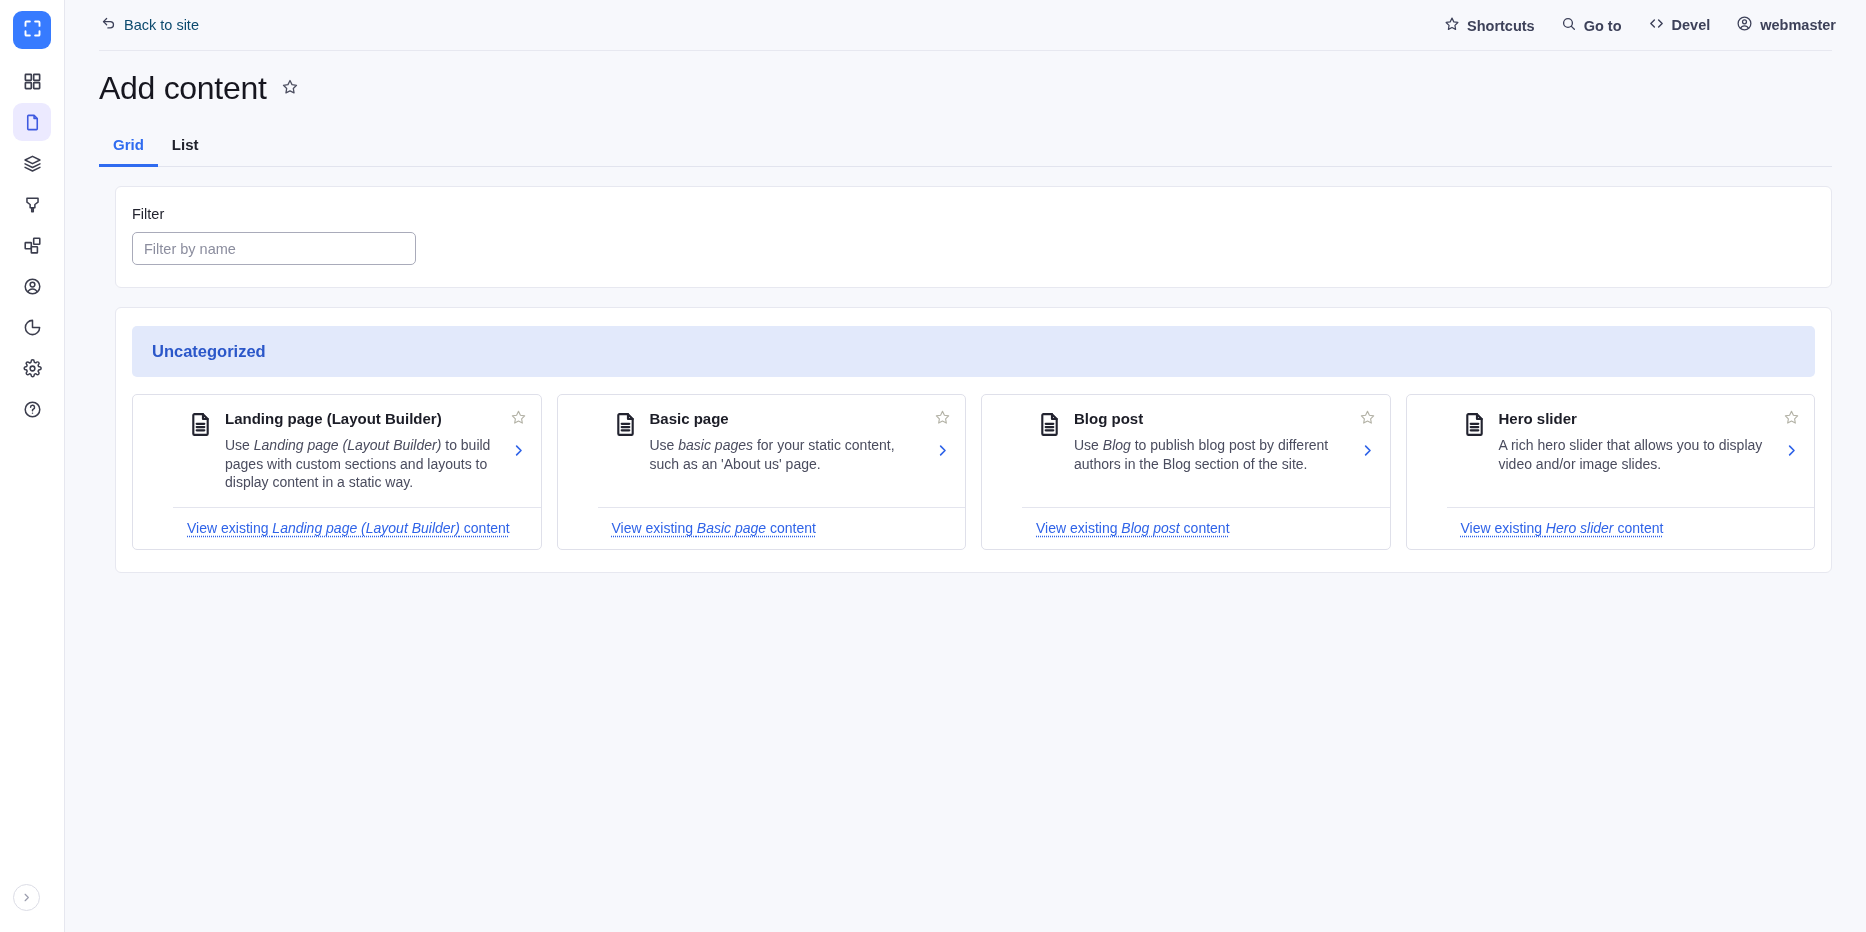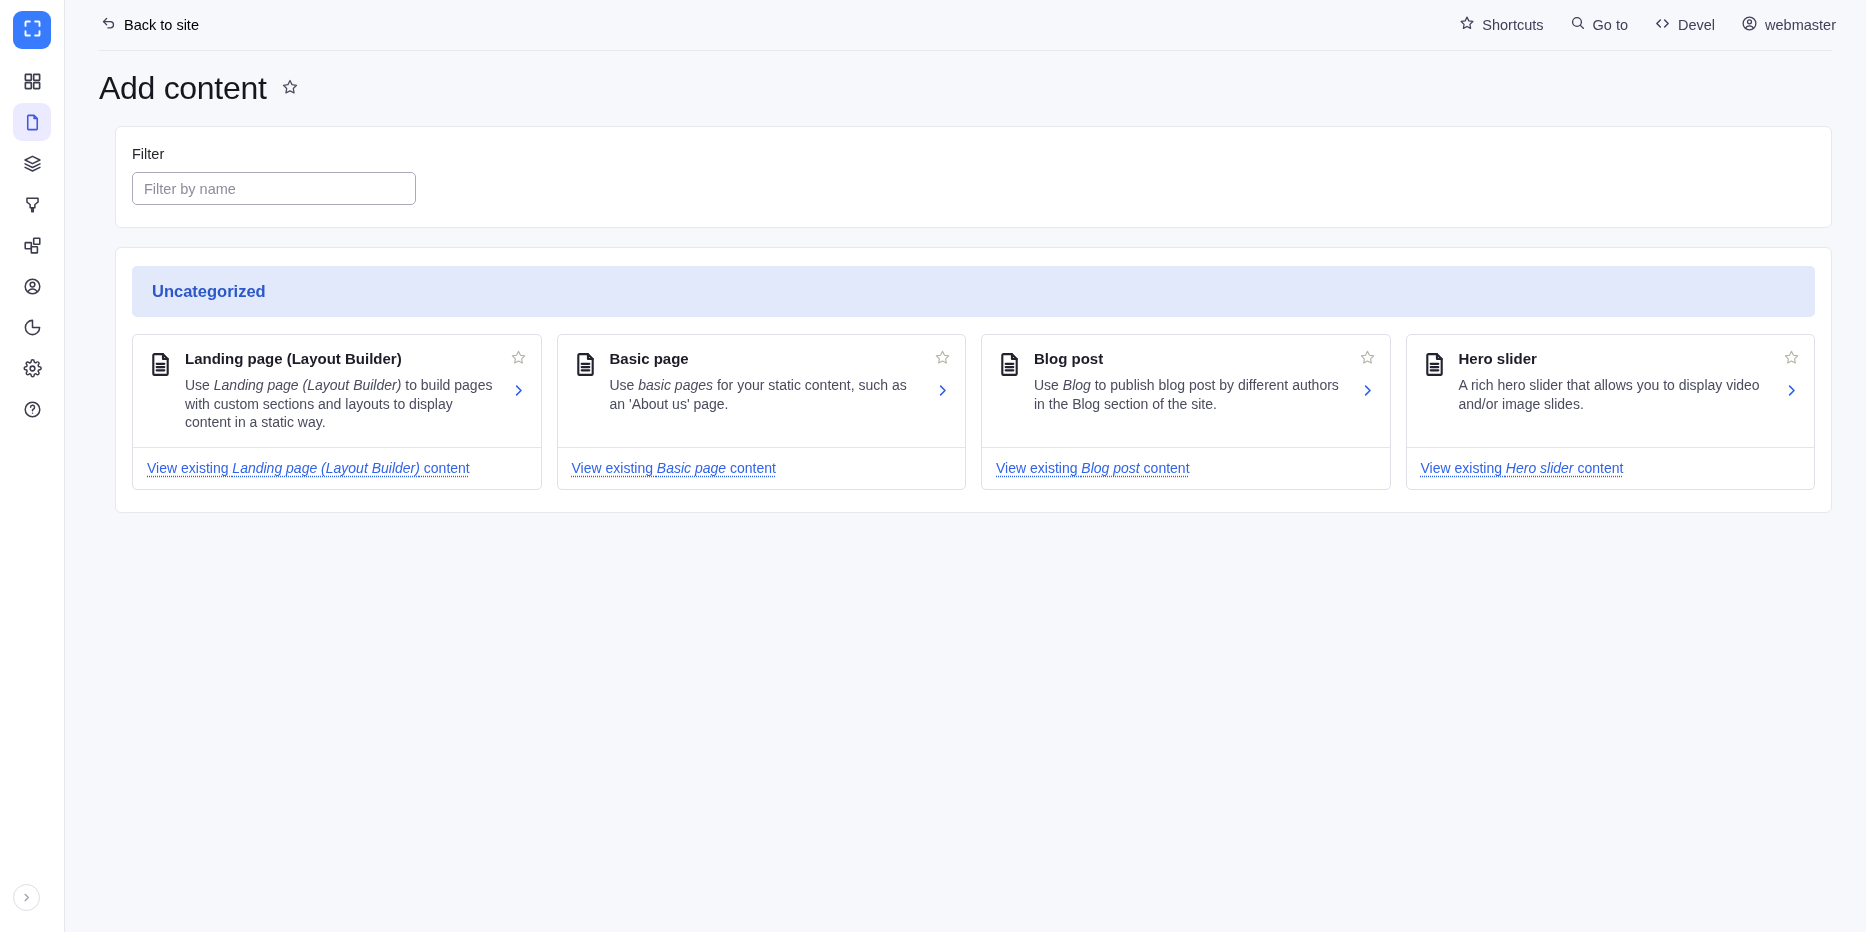--- a/index.html
+++ b/index.html
@@ -47,25 +47,25 @@
   .main { flex: 1; height: 932px; display: flex; flex-direction: column; min-width: 0; }
 
   .topbar {
     height: 50px; flex: 0 0 50px;
     display: flex; align-items: center;
     padding: 0 30px 0 30px;
     background: #f7f8fc;
   }
   .back-link {
     display: flex; align-items: center; gap: 8px;
-    font-size: 14.5px; color: #000000; cursor: pointer;
+    font-size: 14.5px; color: #0c4a6e; cursor: pointer;
     margin-left: 6px;
   }
   .topbar-right {
-    margin-left: auto; display: flex; align-items: flex-start; gap: 26px;
+    margin-left: auto; display: flex; align-items: flex-end; gap: 26px; font-weight: bold;
   }
   .top-action {
     display: flex; align-items: center; gap: 7px;
     font-size: 14.5px; color: #3d4159; cursor: pointer;
   }
 
   .content-wrap {
     flex: 1; padding: 0 34px 0 34px; min-width: 0; overflow: hidden;
   }
 
@@ -112,21 +112,21 @@
     background: #e2e9fb; border-radius: 5px;
     padding: 16px 20px; margin-bottom: 17px;
   }
   .group-title { font-size: 16.5px; font-weight: 700; color: #2b57c9; }
 
   .card-grid {
     display: grid; grid-template-columns: repeat(4, 1fr); gap: 15px;
   }
   .card {
     border: 1px solid #dfe0ea; border-radius: 5px; background: #fff;
-    display: flex; flex-direction: column; overflow: hidden;
+    display: flex; flex-direction: column; overflow: hidden; padding-left: 40px;
   }
   .card-body { padding: 14px 14px 15px 14px; display: flex; gap: 11px; flex: 1; }
   .doc-icon { flex: 0 0 auto; padding-top: 2px; }
   .card-text { flex: 1; min-width: 0; }
   .card-title {
     font-size: 15px; font-weight: 700; color: #1c1d27;
     line-height: 20px; margin-bottom: 7px;
   }
   .card-desc { font-size: 14px; line-height: 18.5px; color: #4a4c5e; }
   .card-desc i { font-style: italic; }
@@ -318,20 +318,24 @@
         <div class="page-title">Add content</div>
         <div class="title-star">
           <span>
             <svg width="18" height="18" viewBox="0 0 24 24" fill="none" stroke="#4c4e60" stroke-width="1.7" stroke-linejoin="round">
               <path d="m12 3.3 2.7 5.5 6 .9-4.3 4.2 1 6-5.4-2.8-5.4 2.8 1-6L3.3 9.7l6-.9z"></path>
             </svg>
           </span>
         </div>
       </div>
 
+      <div class="tabs">
+        <div class="tab active">Grid</div>
+        <div class="tab">List</div>
+      </div>
 
       <div class="panel filter-panel">
         <div class="filter-label">Filter</div>
         <input class="filter-input" type="text" placeholder="Filter by name" style="">
       </div>
 
       <div class="panel cards-panel">
         <div class="group-header">
           <div class="group-title">Uncategorized</div>
         </div>

